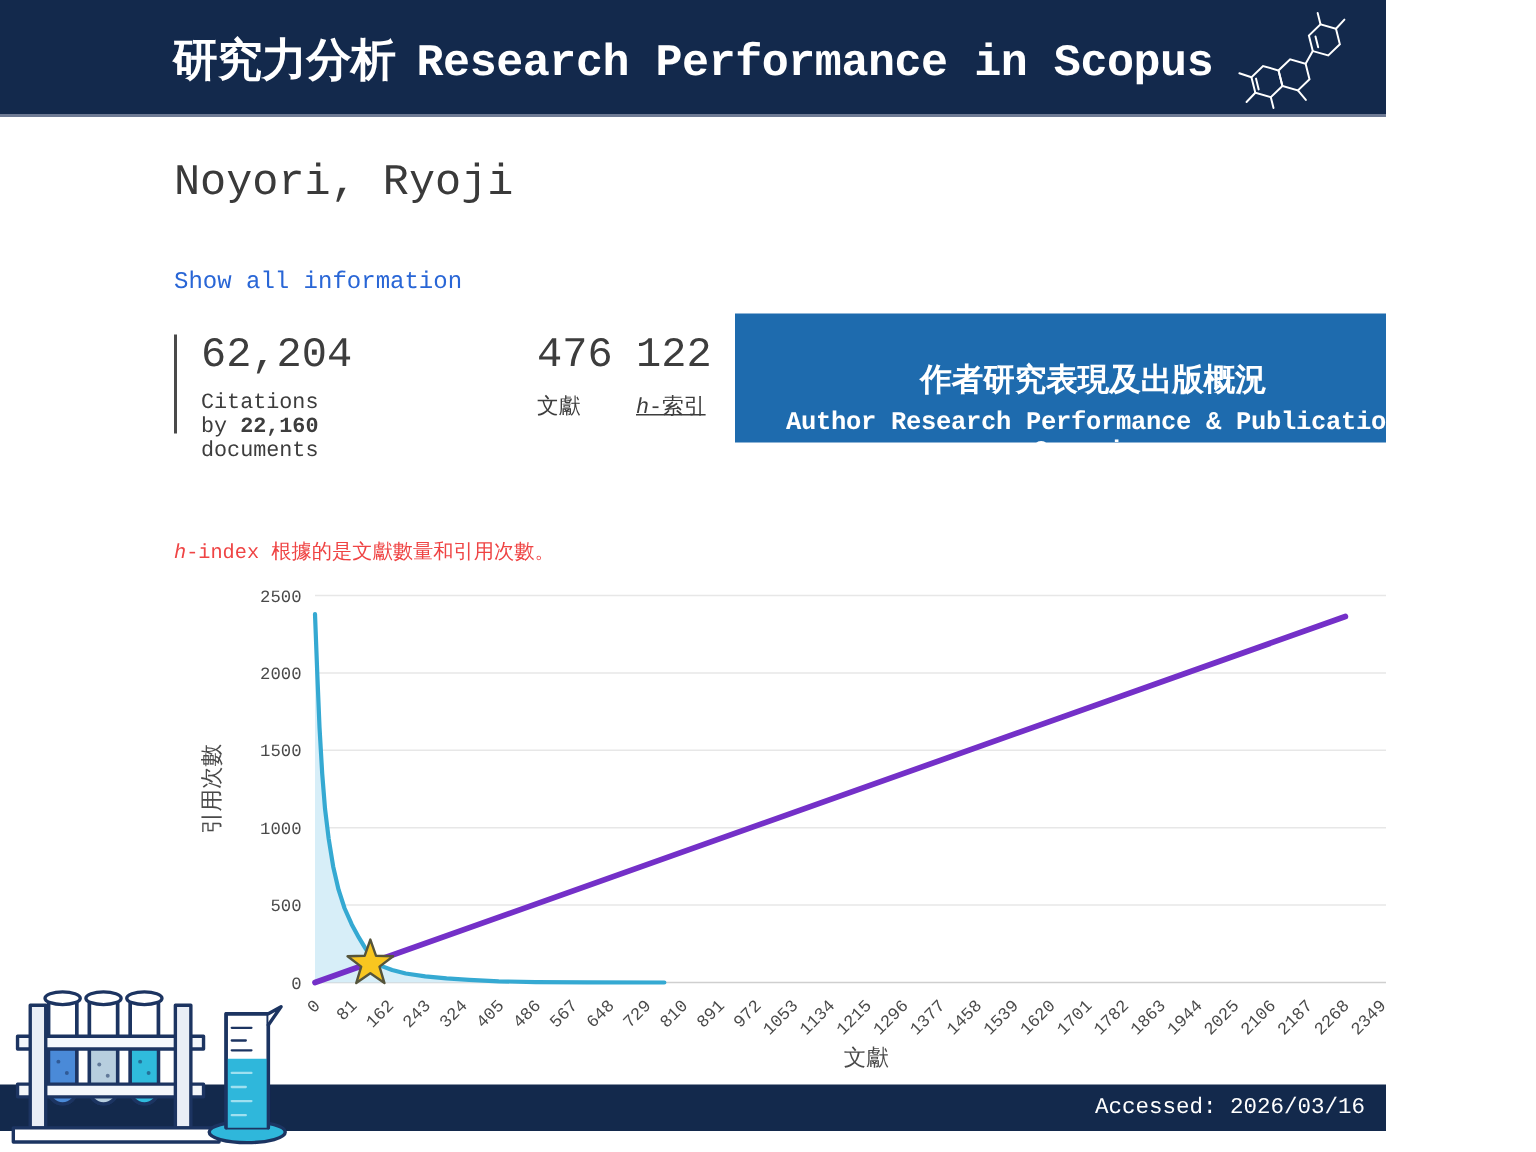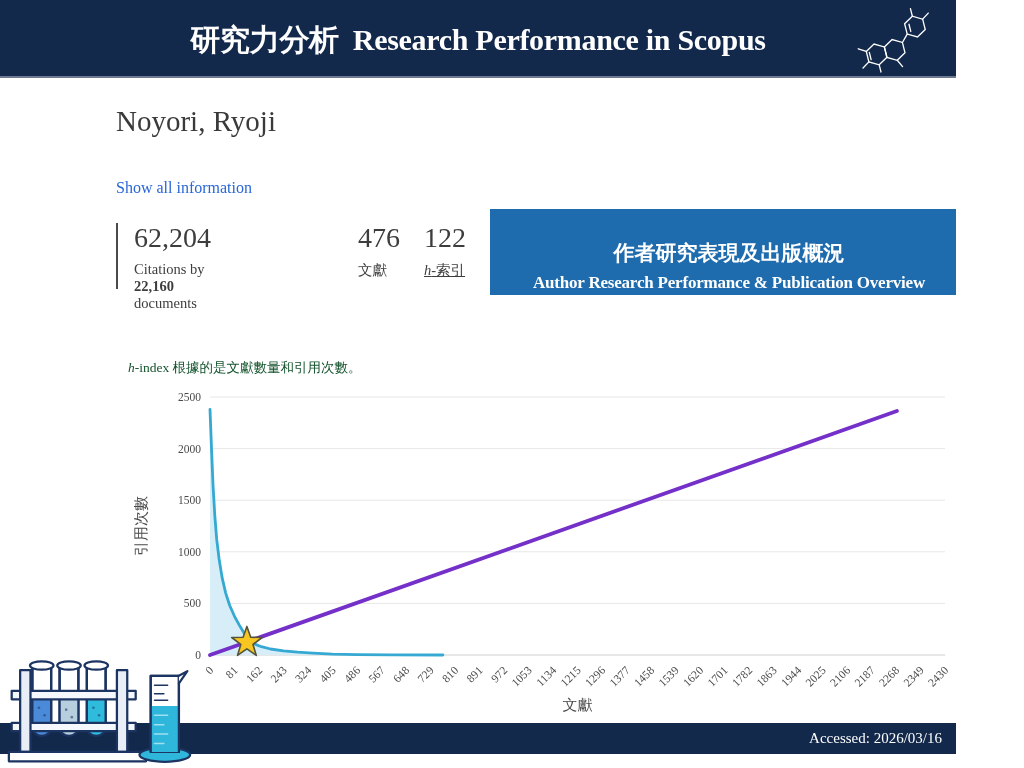--- a/index.html
+++ b/index.html
@@ -1,17 +1,17 @@
 <!DOCTYPE html>
 <html><head>
 <meta charset="utf-8">
 <style>
   html,body{margin:0;padding:0;background:#ffffff;}
   .slide{position:relative;width:924px;height:768px;background:#fff;overflow:hidden;
-         font-family:Liberation Serif, serif;color:#3d3d3d;padding-left:32px;}
+         font-family:Liberation Mono, monospace;color:#3d3d3d;}
   
   .header{position:absolute;top:0;left:0;width:100%;height:76px;background:#13294C;
           border-bottom:2px solid #6E7A94;z-index:2;}
   .header-title{position:absolute;top:20px;left:0;width:100%;text-align:center;color:#fff;
           font-size:30px;font-weight:bold;letter-spacing:-0.3px;white-space:nowrap;}
   .header-title .zh{margin-right:14px;}
   .molecule{position:absolute;top:4px;right:6px;width:108px;height:70px;}
   
   .author-name{position:absolute;left:116px;top:86px;font-size:29px;font-weight:500;color:#3a3a3a;}
   .affil{position:absolute;left:116px;top:146px;font-size:15px;color:#3d3d3d;white-space:nowrap;}
@@ -33,21 +33,21 @@
   .m-h{left:308px;}
   .m-h .caption a{color:#3d3d3d;text-decoration:underline;cursor:pointer;}
   
   .callout{position:absolute;left:490px;top:209px;width:478px;height:86px;background:#1E6BAE;
            color:#fff;text-align:center;}
   .callout .l1{font-size:21px;font-weight:bold;margin-top:30px;}
   .callout .l2{font-size:17px;font-weight:bold;margin-top:6px;letter-spacing:-0.2px;}
   
   .chart-title{position:absolute;left:107px;top:312px;font-size:19px;color:#383838;}
   .chart-title .it{font-style:italic;}
-  .chart-sub{position:absolute;left:116px;top:345px;font-size:13.5px;color:#14532d;margin-left:12px;}
+  .chart-sub{position:absolute;left:116px;top:345px;font-size:13.5px;color:#ef4444;}
   .chart-sub .it{font-style:italic;}
   #hchart-svg{position:absolute;left:130px;top:388px;width:860px;height:345px;}
   #hchart-svg .tick{font-size:11.5px;fill:#4a4a4a;}
   #hchart-svg .axis-title{font-size:15px;fill:#4a4a4a;}
   
   .footer{position:absolute;left:0;bottom:14px;width:100%;height:31px;background:#13294C;z-index:2;}
   .footer .accessed{position:absolute;right:14px;top:0;line-height:31px;color:#fff;font-size:15px;}
   .lab{position:absolute;left:6px;bottom:2px;width:188px;height:124px;z-index:3;}
 </style>
 </head>

